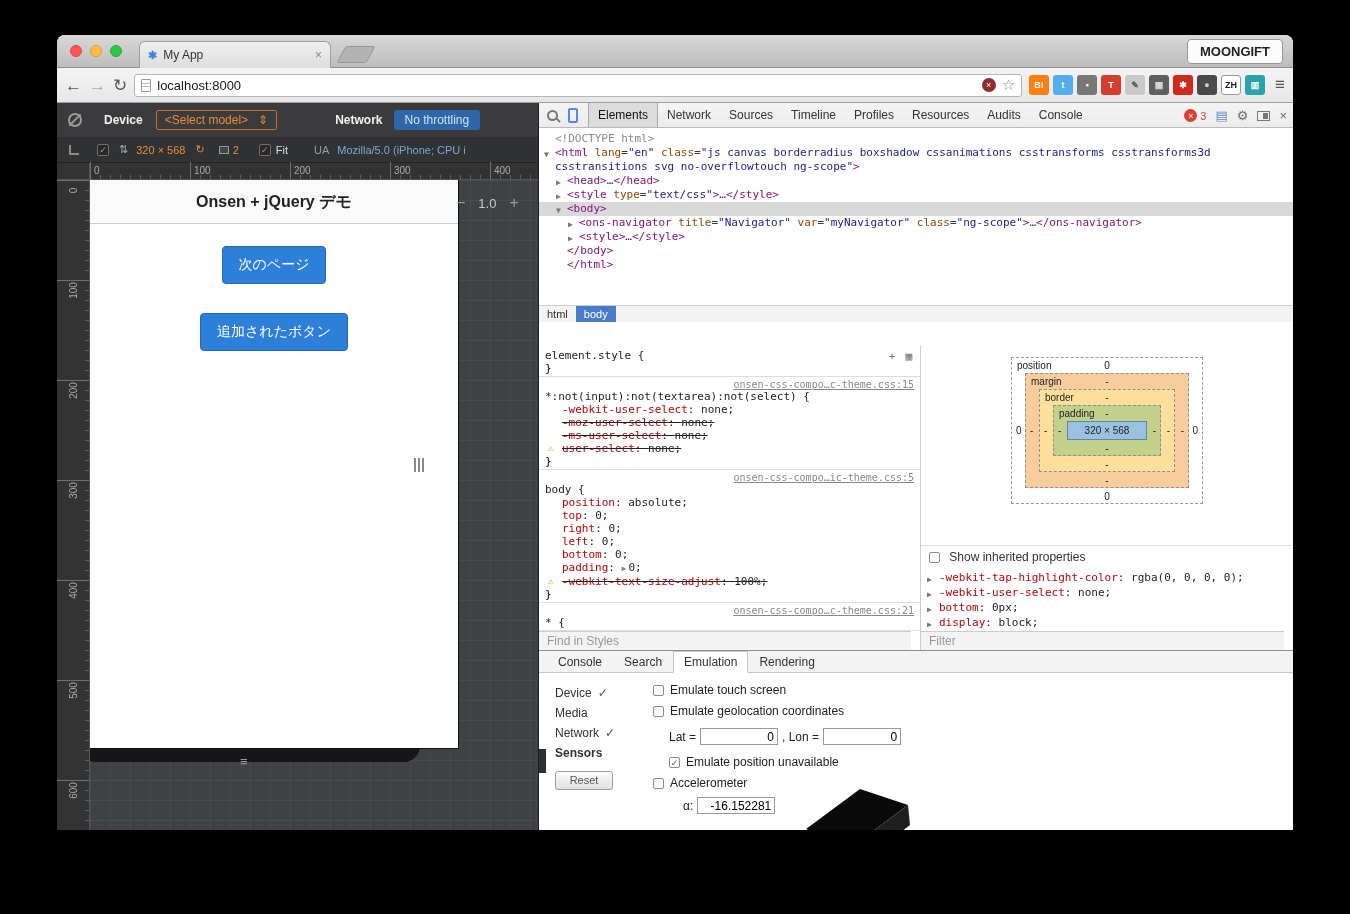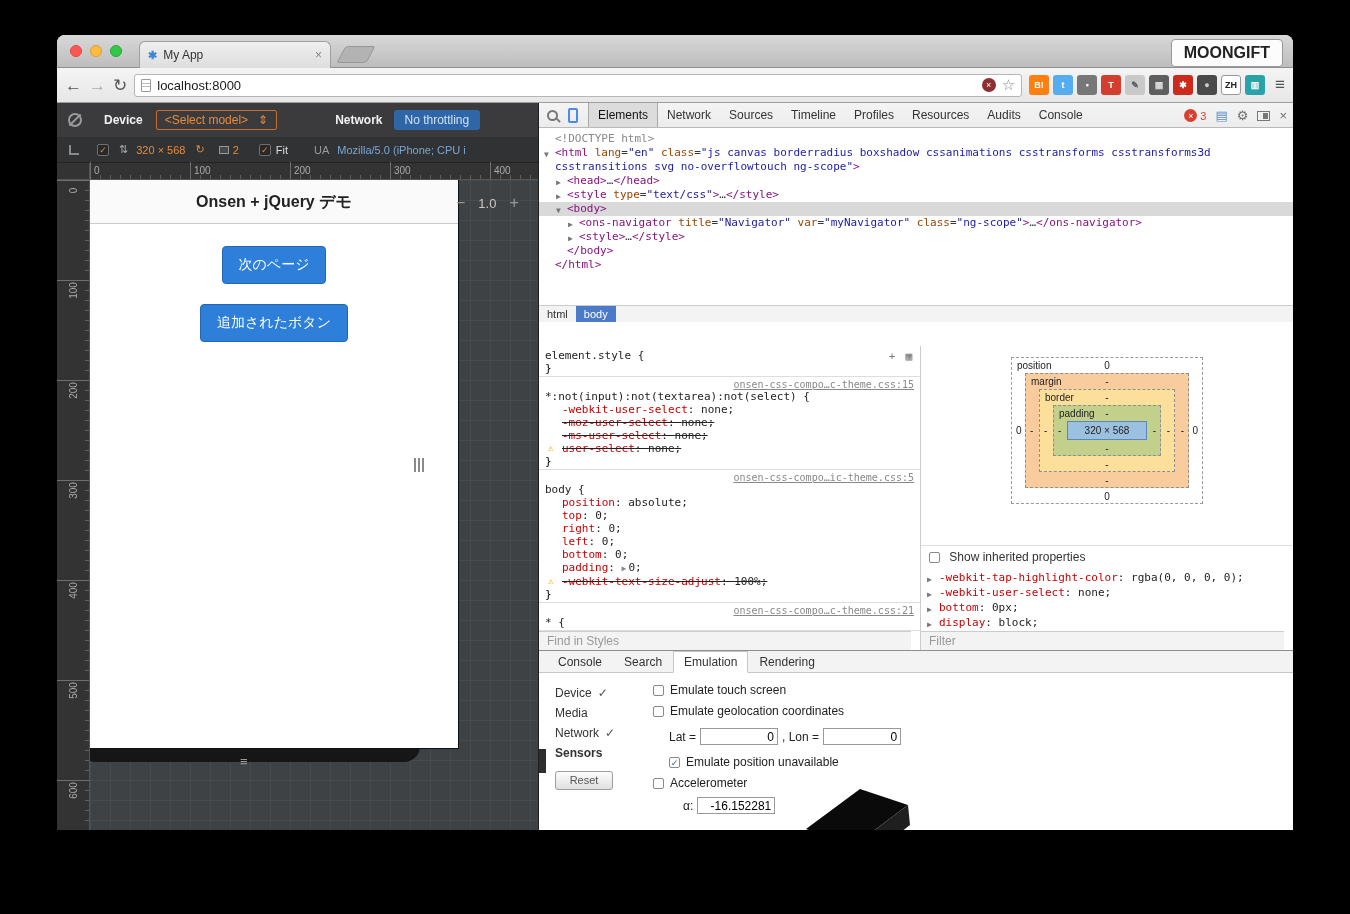--- a/index.html
+++ b/index.html
@@ -19,21 +19,21 @@
   .light.green { background:#33c748; border:1px solid #27aa35; }
   .tab { position:absolute; left:82px; top:6px; width:192px; height:27px;
          background:linear-gradient(#efefef,#dedede); border:1px solid #9f9f9f; border-bottom:none;
          border-radius:6px 6px 0 0; display:flex; align-items:center; padding:0 8px; gap:6px; }
   .tab-fav { font-size:11px; font-weight:bold; }
   .tab-title { font-size:12px; color:#333; flex:1; white-space:nowrap; overflow:hidden; }
   .tab-close { color:#888; font-size:12px; }
   .newtab { position:absolute; left:284px; top:11px; width:30px; height:17px;
             background:#b3b3b3; transform:skewX(-28deg); border-radius:3px; border:1px solid #979797; }
   .moongift { position:absolute; right:10px; top:4px; padding:4px 12px; background:#fcfcfc;
-              border:1px solid #999; border-radius:4px; font-size:16px; font-weight:bold; color:#222; }
+              border:1px solid #999; border-radius:4px; font-size:13px; font-weight:bold; color:#222; }
 
   
   .navbar { position:absolute; left:0; top:33px; right:0; height:35px;
             background:linear-gradient(#f4f4f4,#e7e7e7); border-bottom:1px solid #9e9e9e;
             display:flex; align-items:center; padding:0 8px; gap:7px; }
   .nav-btn { font-size:17px; color:#555; line-height:1; }
   .nav-btn.disabled { color:#ababab; }
   .omnibox { flex:1; height:23px; background:#fff; border:1px solid #b5b5b5; border-radius:3px;
              display:flex; align-items:center; padding:0 6px; gap:6px; min-width:0; }
   .page-icon { width:10px; height:13px; border:1px solid #9a9a9a; border-radius:1px;
@@ -85,21 +85,21 @@
 
   .gridarea { position:absolute; left:33px; top:77px; width:448px; height:650px; overflow:hidden;
               background-color:#3f4244;
               background-image:linear-gradient(rgba(255,255,255,.045) 1px,transparent 1px),
                                linear-gradient(90deg,rgba(255,255,255,.045) 1px,transparent 1px);
               background-size:20px 20px; }
   .devframe { position:absolute; left:-10px; top:-10px; width:340px; height:592px; background:#161616; border-radius:16px; }
   .page { position:absolute; left:0; top:0; width:368px; height:568px; background:#fff; box-shadow:0 0 0 1px #111; }
   .page-header { height:44px; background:#fafafa; border-bottom:1px solid #ccc; text-align:center;
                  line-height:44px; font-size:16px; font-weight:bold; color:#222; }
-  .page-body { padding-top:22px; display:flex; flex-direction:column; align-items:center; gap:20px; }
+  .page-body { padding-top:22px; display:flex; flex-direction:column; align-items:center; gap:29px; }
   .ons-btn { background:#2d7fd9; border-radius:4px; color:#fff; font-size:14px; padding:9px 16px;
              border:1px solid #2368b4; }
   .zoom-ctl { position:absolute; left:366px; top:14px; display:flex; align-items:center; gap:13px;
               color:#9a9a9a; font-size:16px; }
   .zoom-val { color:#c8c8c8; font-size:13px; }
   .resize-h { position:absolute; left:324px; top:278px; display:flex; gap:2px; }
   .resize-h i { width:2px; height:14px; background:#8a8a8a; }
   .page-bottom-handle { position:absolute; left:150px; top:574px; color:#9a9a9a; font-size:13px; }
 
   
@@ -359,21 +359,21 @@
 
       <div class="el-tree" id="el-tree">
           <div class="el-line" style="padding-left: 16px;"><span class="sx-c">&lt;!DOCTYPE html&gt;</span></div>
           <div class="el-line" style="padding-left: 16px;"><span class="el-arrow" style="left: 5px;">▼</span><span class="sx-t">&lt;html </span><span class="sx-a">lang</span><span class="sx-p">=</span><span class="sx-v">"en"</span><span class="sx-p"> </span><span class="sx-a">class</span><span class="sx-p">=</span><span class="sx-v">"js canvas borderradius boxshadow cssanimations csstransforms csstransforms3d csstransitions svg no-overflowtouch ng-scope"</span><span class="sx-t">&gt;</span></div>
           <div class="el-line" style="padding-left: 28px;"><span class="el-arrow" style="left: 17px;">▶</span><span class="sx-t">&lt;head&gt;</span><span class="sx-p">…</span><span class="sx-t">&lt;/head&gt;</span></div>
           <div class="el-line" style="padding-left: 28px;"><span class="el-arrow" style="left: 17px;">▶</span><span class="sx-t">&lt;style </span><span class="sx-a">type</span><span class="sx-p">=</span><span class="sx-v">"text/css"</span><span class="sx-t">&gt;</span><span class="sx-p">…</span><span class="sx-t">&lt;/style&gt;</span></div>
           <div class="el-line selected" style="padding-left: 28px;"><span class="el-arrow" style="left: 17px;">▼</span><span class="sx-t">&lt;body&gt;</span></div>
           <div class="el-line" style="padding-left: 40px;"><span class="el-arrow" style="left: 29px;">▶</span><span class="sx-t">&lt;ons-navigator </span><span class="sx-a">title</span><span class="sx-p">=</span><span class="sx-v">"Navigator"</span><span class="sx-p"> </span><span class="sx-a">var</span><span class="sx-p">=</span><span class="sx-v">"myNavigator"</span><span class="sx-p"> </span><span class="sx-a">class</span><span class="sx-p">=</span><span class="sx-v">"ng-scope"</span><span class="sx-t">&gt;</span><span class="sx-p">…</span><span class="sx-t">&lt;/ons-navigator&gt;</span></div>
           <div class="el-line" style="padding-left: 40px;"><span class="el-arrow" style="left: 29px;">▶</span><span class="sx-t">&lt;style&gt;</span><span class="sx-p">…</span><span class="sx-t">&lt;/style&gt;</span></div>
           <div class="el-line" style="padding-left: 28px;"><span class="sx-t">&lt;/body&gt;</span></div>
-          <div class="el-line" style="padding-left: 16px;"><span class="sx-t">&lt;/html&gt;</span></div>
+          <div class="el-line" style="padding-left: 28px;"><span class="sx-t">&lt;/html&gt;</span></div>
         </div>
 
       <div class="crumbs" id="crumbs">
           <span class="crumb">html</span>
           <span class="crumb active">body</span>
         </div>
 
 
       <div class="sb-body">
         <div class="styles-col">

